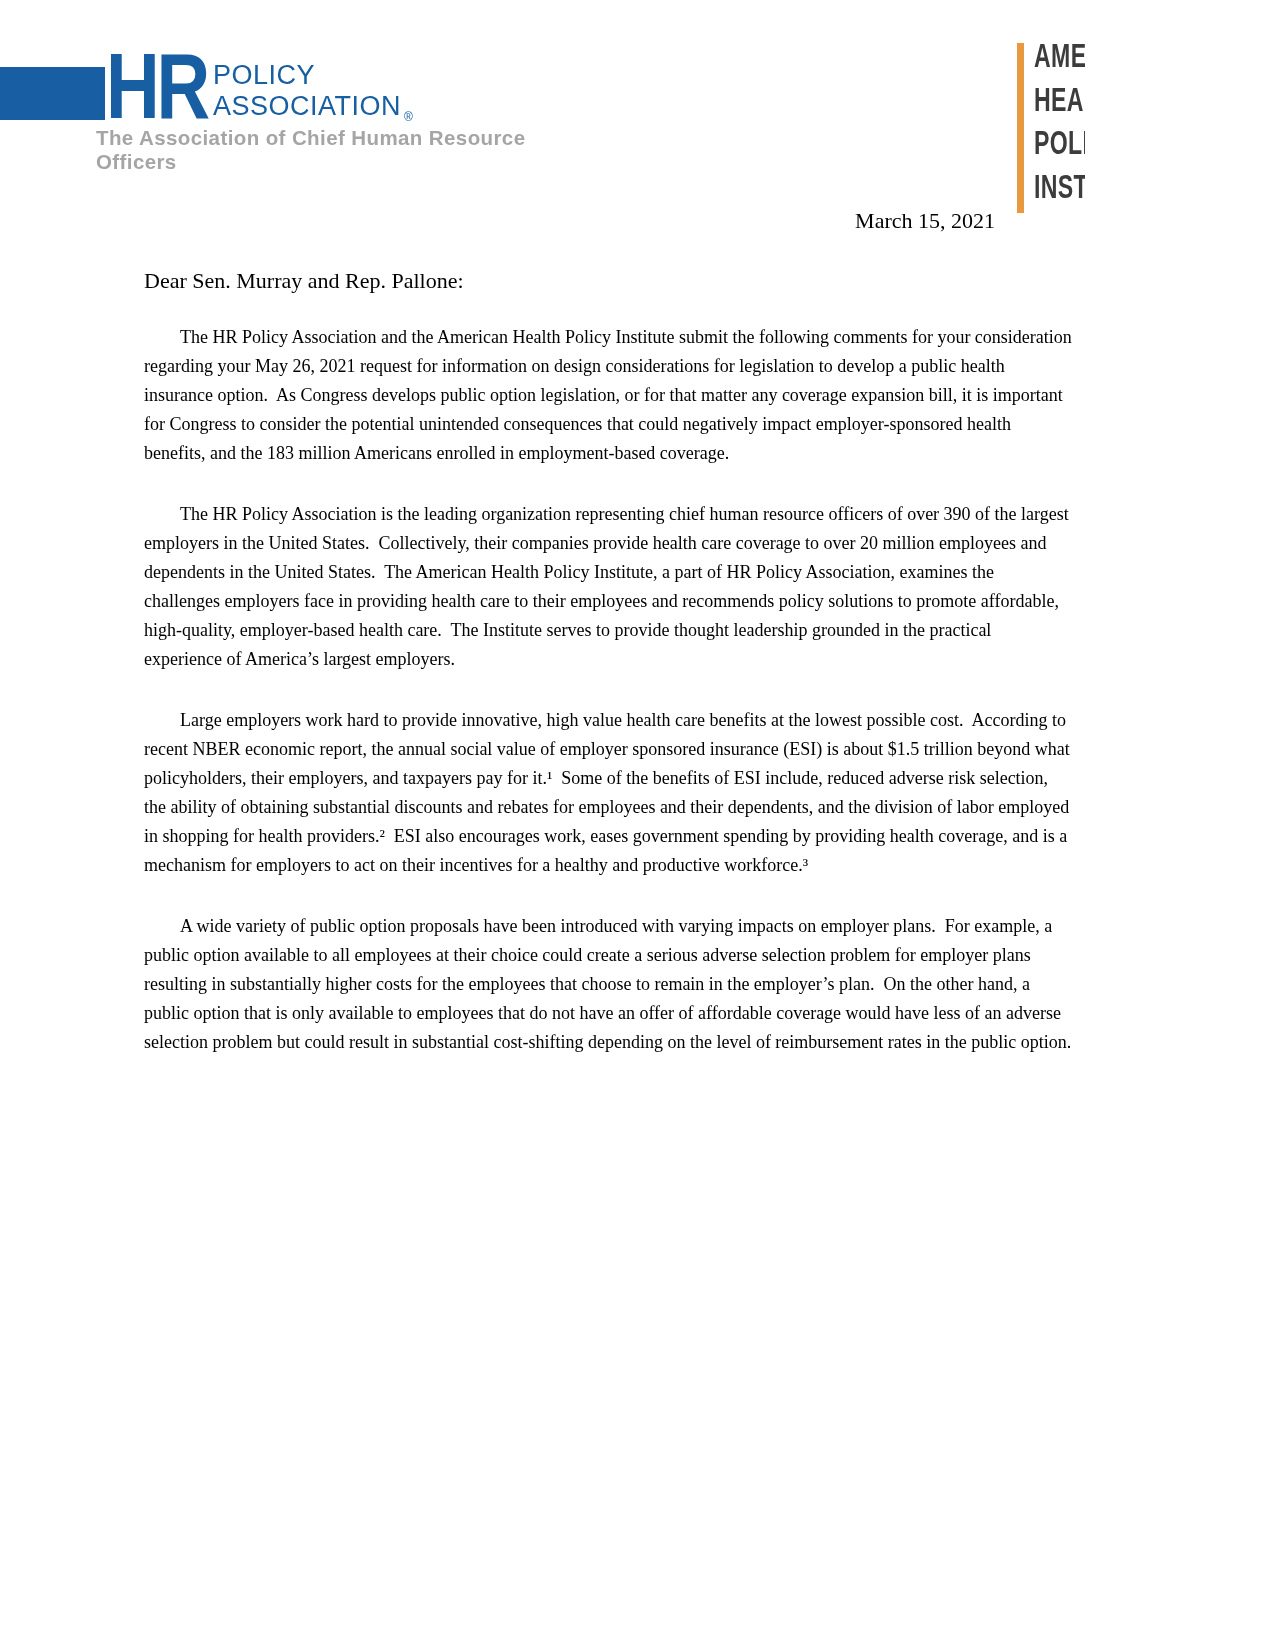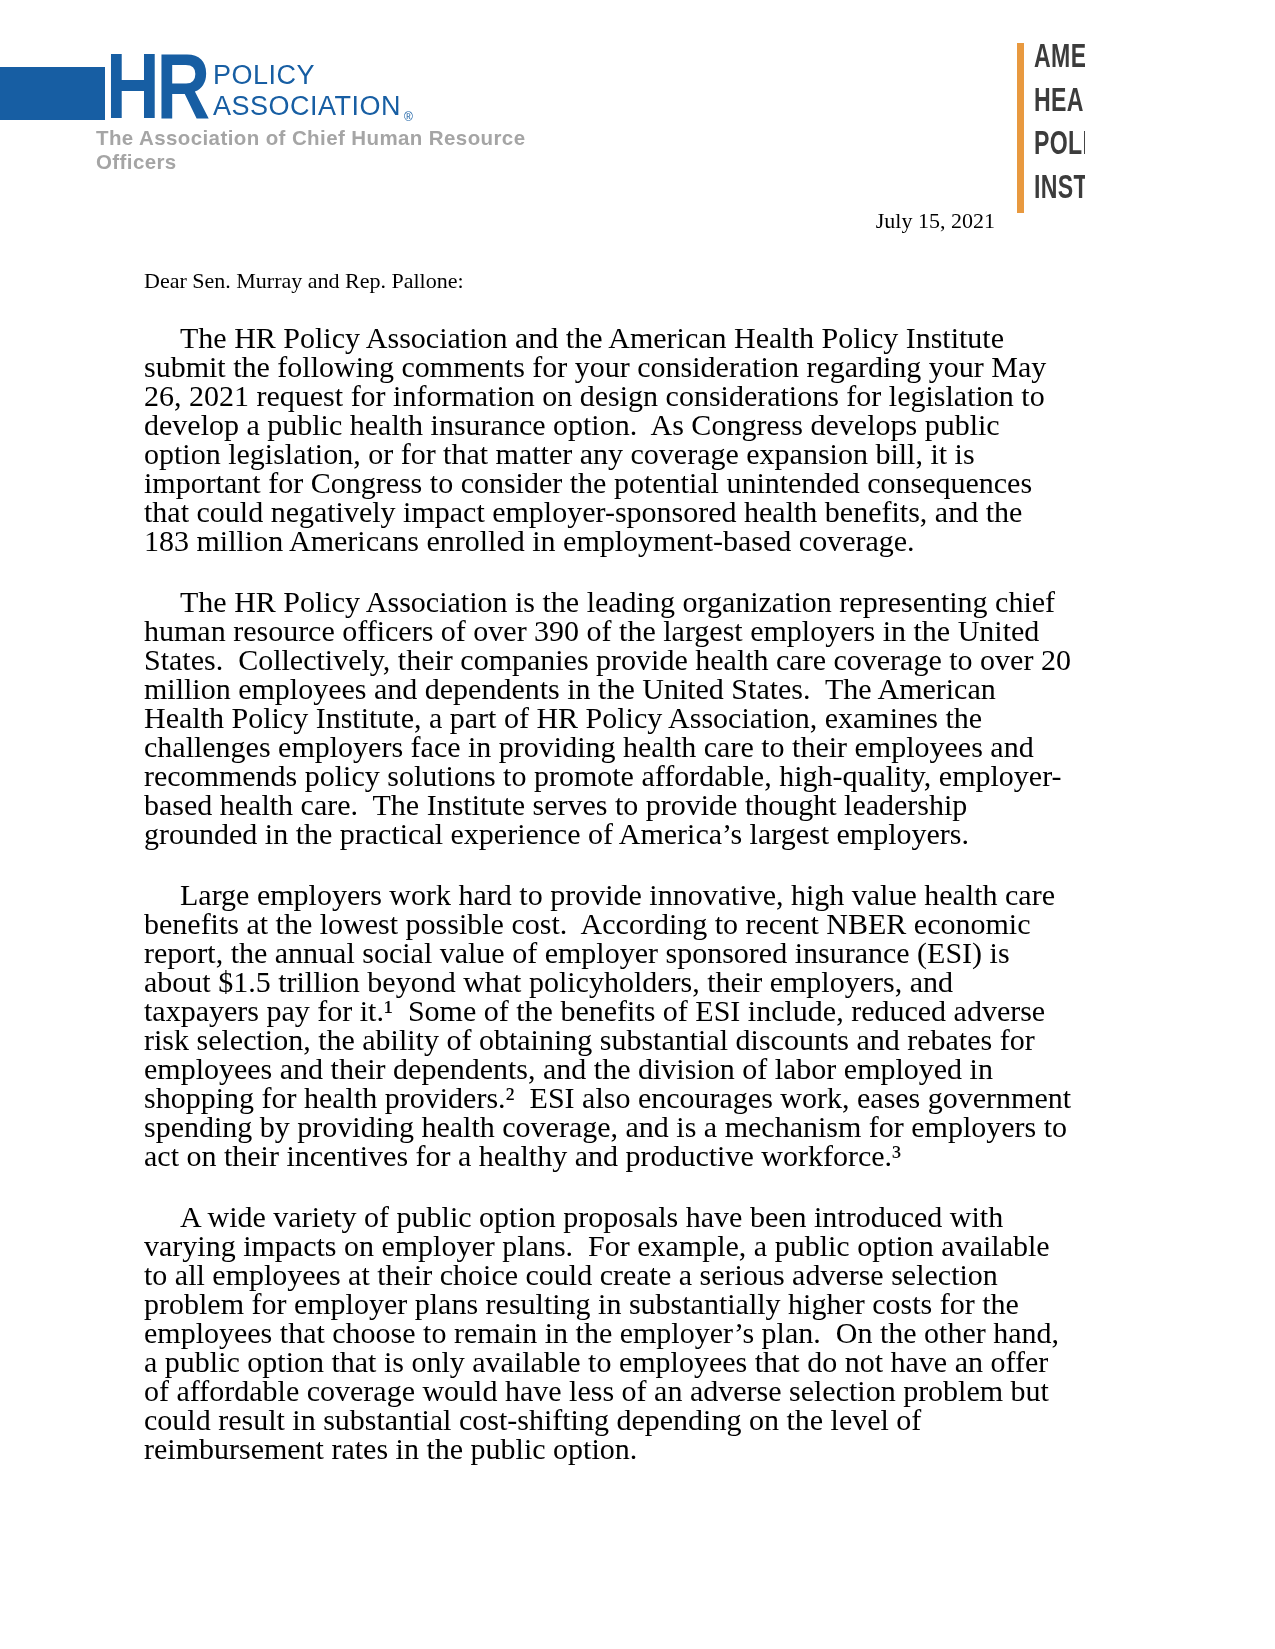--- a/index.html
+++ b/index.html
@@ -64,21 +64,21 @@
     position: absolute; left: 144px; top: 206px; width: 922px;
     box-sizing: border-box; padding-right: 71px;
     text-align: right; font-size: 22px; line-height: 29px;
   }
   .salutation {
     position: absolute; left: 144px; top: 266px;
     font-size: 22px; line-height: 29px;
   }
   .body-text {
     position: absolute; left: 144px; top: 323px; width: 928px;
-    font-size: 30px;
+    font-size: 18px;
   }
   .body-text p {
     margin: 0 0 32px 0; line-height: 29px;
     text-indent: 36px; white-space: pre-wrap;
   }
 
   
   .footnotes {
     position: absolute; left: 145px; top: 1391px; width: 930px;
     font-size: 19px;
@@ -105,21 +105,21 @@
   <div class="ahpi-logo">
     <div class="ahpi-bar"></div>
     <div class="ahpi-lines">
       <span>AMERICAN</span>
       <span>HEALTH</span>
       <span>POLICY</span>
       <span>INSTITUTE</span>
     </div>
   </div>
 
-  <div class="date">July 15, 2021</div>
+  <div class="date">March 15, 2021</div>
   <div class="salutation">Dear Sen. Murray and Rep. Pallone:</div>
 
   <div class="body-text">
     <p>The HR Policy Association and the American Health Policy Institute submit the following comments for your consideration regarding your May 26, 2021 request for information on design considerations for legislation to develop a public health insurance option.  As Congress develops public option legislation, or for that matter any coverage expansion bill, it is important for Congress to consider the potential unintended consequences that could negatively impact employer-sponsored health benefits, and the 183 million Americans enrolled in employment-based coverage.</p>
     <p>The HR Policy Association is the leading organization representing chief human resource officers of over 390 of the largest employers in the United States.  Collectively, their companies provide health care coverage to over 20 million employees and dependents in the United States.  The American Health Policy Institute, a part of HR Policy Association, examines the challenges employers face in providing health care to their employees and recommends policy solutions to promote affordable, high-quality, employer-based health care.  The Institute serves to provide thought leadership grounded in the practical experience of America’s largest employers.</p>
     <p>Large employers work hard to provide innovative, high value health care benefits at the lowest possible cost.  According to recent NBER economic report, the annual social value of employer sponsored insurance (ESI) is about $1.5 trillion beyond what policyholders, their employers, and taxpayers pay for it.¹  Some of the benefits of ESI include, reduced adverse risk selection, the ability of obtaining substantial discounts and rebates for employees and their dependents, and the division of labor employed in shopping for health providers.²  ESI also encourages work, eases government spending by providing health coverage, and is a mechanism for employers to act on their incentives for a healthy and productive workforce.³</p>
     <p>A wide variety of public option proposals have been introduced with varying impacts on employer plans.  For example, a public option available to all employees at their choice could create a serious adverse selection problem for employer plans resulting in substantially higher costs for the employees that choose to remain in the employer’s plan.  On the other hand, a public option that is only available to employees that do not have an offer of affordable coverage would have less of an adverse selection problem but could result in substantial cost-shifting depending on the level of reimbursement rates in the public option.</p>
   </div>
 
 

